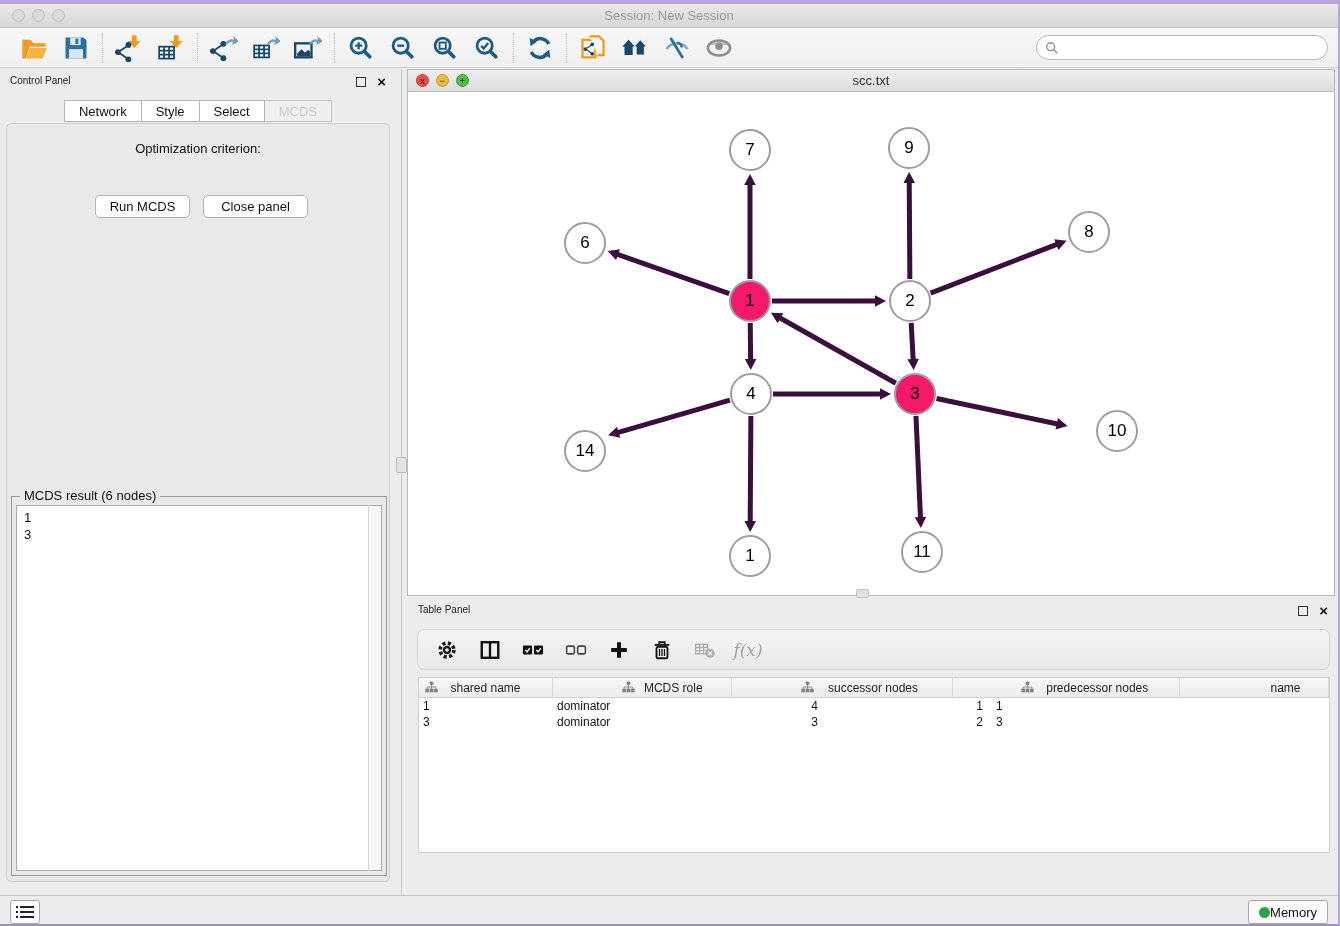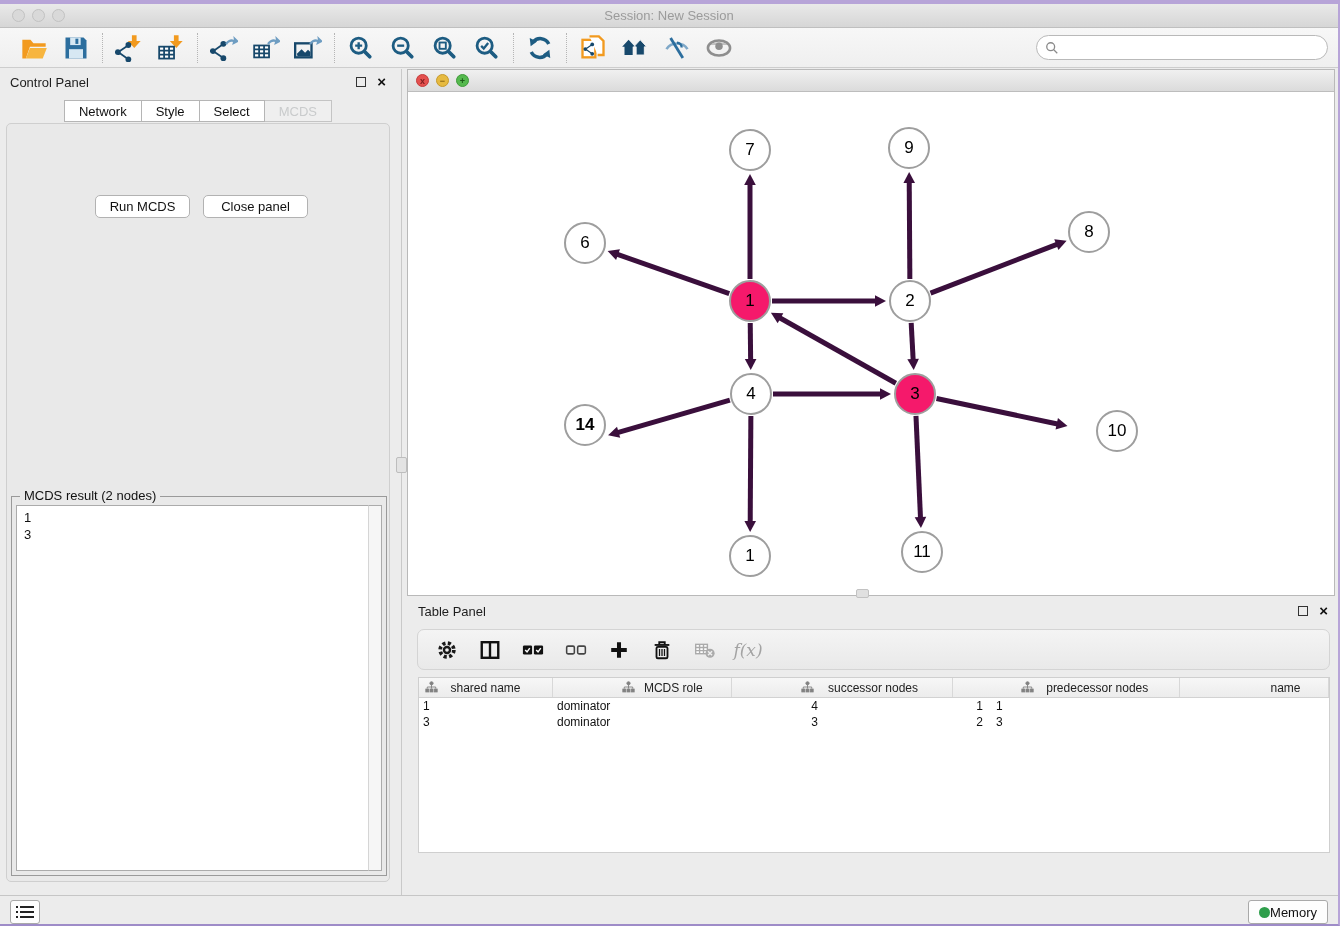--- a/index.html
+++ b/index.html
@@ -28,21 +28,21 @@
   .tb-group { display:flex; align-items:center; gap:10px; padding:0 10px; }
   .tb-sep { width:1px; height:30px; border-left:1px dotted #B5B5B5; }
   .icon-btn { width:32px; height:32px; display:flex; align-items:center; justify-content:center; cursor:default; }
   .searchbox { position:absolute; right:10px; top:31px; width:292px; height:25px;
     background:#fff; border:1px solid #B9B9B9; border-radius:13px;
     display:flex; align-items:center; padding-left:8px; }
   .searchbox input { border:none; outline:none; flex:1; font-size:13px; background:transparent; margin-left:5px;}
   
   .cpanel { position:absolute; left:0; top:65px; width:396px; height:826px; background:#ECECEC; }
   .panel-head { position:relative; height:26px; }
-  .panel-head .ptitle { position:absolute; left:10px; top:6px; font-size:13px; color:#1E1E1E; }
+  .panel-head .ptitle { position:absolute; left:10px; top:6px; font-size:10px; color:#1E1E1E; }
   .float-ico { position:absolute; top:8px; width:10px; height:10px; border:1.6px solid #333; }
   .close-ico { position:absolute; top:4px; font-size:15px; font-weight:700; color:#111; line-height:18px;}
   .cp-float{ right:30px; } .cp-close{ right:10px; }
   .cp-tabs { position:absolute; left:0; top:31px; width:100%; display:flex; justify-content:center; }
   .cp-tab { border:1px solid #B5B5B5; border-left-width:0; background:#fff; padding:3px 14px 4px;
     font-size:13px; color:#111; height:22px; }
   .cp-tab:first-child { border-left-width:1px; }
   .cp-tab.active { background:#EFEFEF; color:#C9CBCC; border-color:#C4C4C4; }
   .cp-body { position:absolute; left:6px; top:54px; width:384px; height:759px;
     background:#E9E9E9; border:1px solid #CFCFCF; border-radius:5px; }
@@ -293,39 +293,41 @@
     <span class="float-ico cp-float"></span>
     <span class="close-ico cp-close">×</span>
   </div>
   <div class="cp-tabs" id="cp-tabs">
       <div class="cp-tab">Network</div>
       <div class="cp-tab">Style</div>
       <div class="cp-tab">Select</div>
       <div class="cp-tab active">MCDS</div>
     </div>
   <div class="cp-body">
+    <div class="opt-label">Optimization criterion:</div>
     <button class="cp-btn btn-run">Run MCDS</button>
     <button class="cp-btn btn-close">Close panel</button>
     <div class="result-fs">
-      <span class="result-legend">MCDS result (2 nodes)</span>
+      <span class="result-legend">MCDS result (6 nodes)</span>
       <div class="result-text" id="result-text">1
 3</div>
       <div class="result-scroll"></div>
     </div>
   </div>
 </div>
 
 <div class="vdivider"></div>
 <div class="vhandle"></div>
 
 <div class="netframe">
   <div class="netbar">
     <span class="light l-red">x</span>
     <span class="light l-yel">−</span>
     <span class="light l-grn">+</span>
+    <span class="nt">scc.txt</span>
   </div>
   <div class="canvas" id="canvas">
     <svg class="edges" id="edge-layer" width="926" height="503">
         <line x1="342" y1="187" x2="342" y2="91" stroke="#3A0F3C" stroke-width="5"></line>
         <polygon points="342,82 347.8,93 336.2,93" fill="#3A0F3C"></polygon>
         <line x1="321.2449403778676" y1="201.7042820722201" x2="208.1325894331986" y2="161.9435768916698" stroke="#3A0F3C" stroke-width="5"></line>
         <polygon points="199.64188322414446,158.9589650121235 211.94282957980715,157.13503553017853 208.09599649061414,168.07861242184833" fill="#3A0F3C"></polygon>
         <line x1="364" y1="209" x2="469" y2="209" stroke="#3A0F3C" stroke-width="5"></line>
         <polygon points="478,209 467,214.8 467,203.2" fill="#3A0F3C"></polygon>
         <line x1="342.236545465451" y1="230.99872828694365" x2="342.6451818018235" y2="269.0019075695845" stroke="#3A0F3C" stroke-width="5"></line>
@@ -350,21 +352,21 @@
         <polygon points="342.14814532571415,440.00045723430406 336.41615576495667,428.96486501297915 348.0159347683764,429.03646858707435" fill="#3A0F3C"></polygon>
       </svg>
   <div class="gnode" style="left: 321px; top: 37px;">7</div>
       <div class="gnode" style="left: 480px; top: 35px;">9</div>
       <div class="gnode" style="left: 156px; top: 130px;">6</div>
       <div class="gnode" style="left: 660px; top: 119px;">8</div>
       <div class="gnode sel" style="left: 321px; top: 188px;">1</div>
       <div class="gnode" style="left: 481px; top: 188px;">2</div>
       <div class="gnode" style="left: 322px; top: 281px;">4</div>
       <div class="gnode sel" style="left: 486px; top: 281px;">3</div>
-      <div class="gnode" style="left: 156px; top: 312px; font-weight: bold;">14</div>
+      <div class="gnode" style="left: 156px; top: 338px;">14</div>
       <div class="gnode" style="left: 688px; top: 318px;">10</div>
       <div class="gnode" style="left: 321px; top: 443px;">1</div>
       <div class="gnode" style="left: 493px; top: 439px;">11</div>
     </div>
 </div>
 
 <div class="hhandle"></div>
 
 <div class="tpanel">
   <div class="panel-head">

